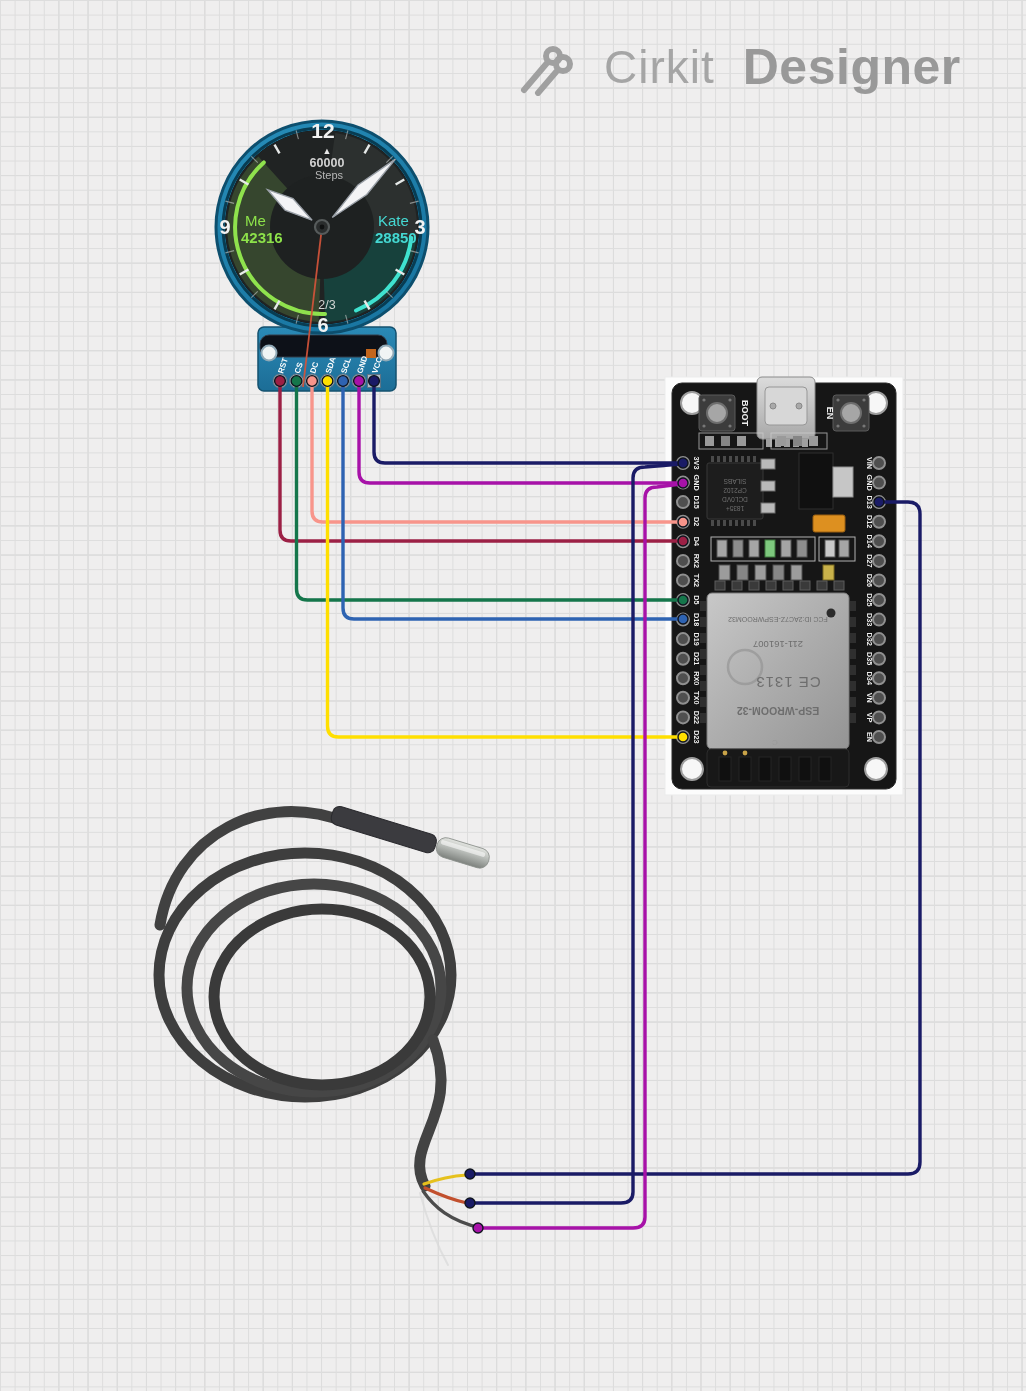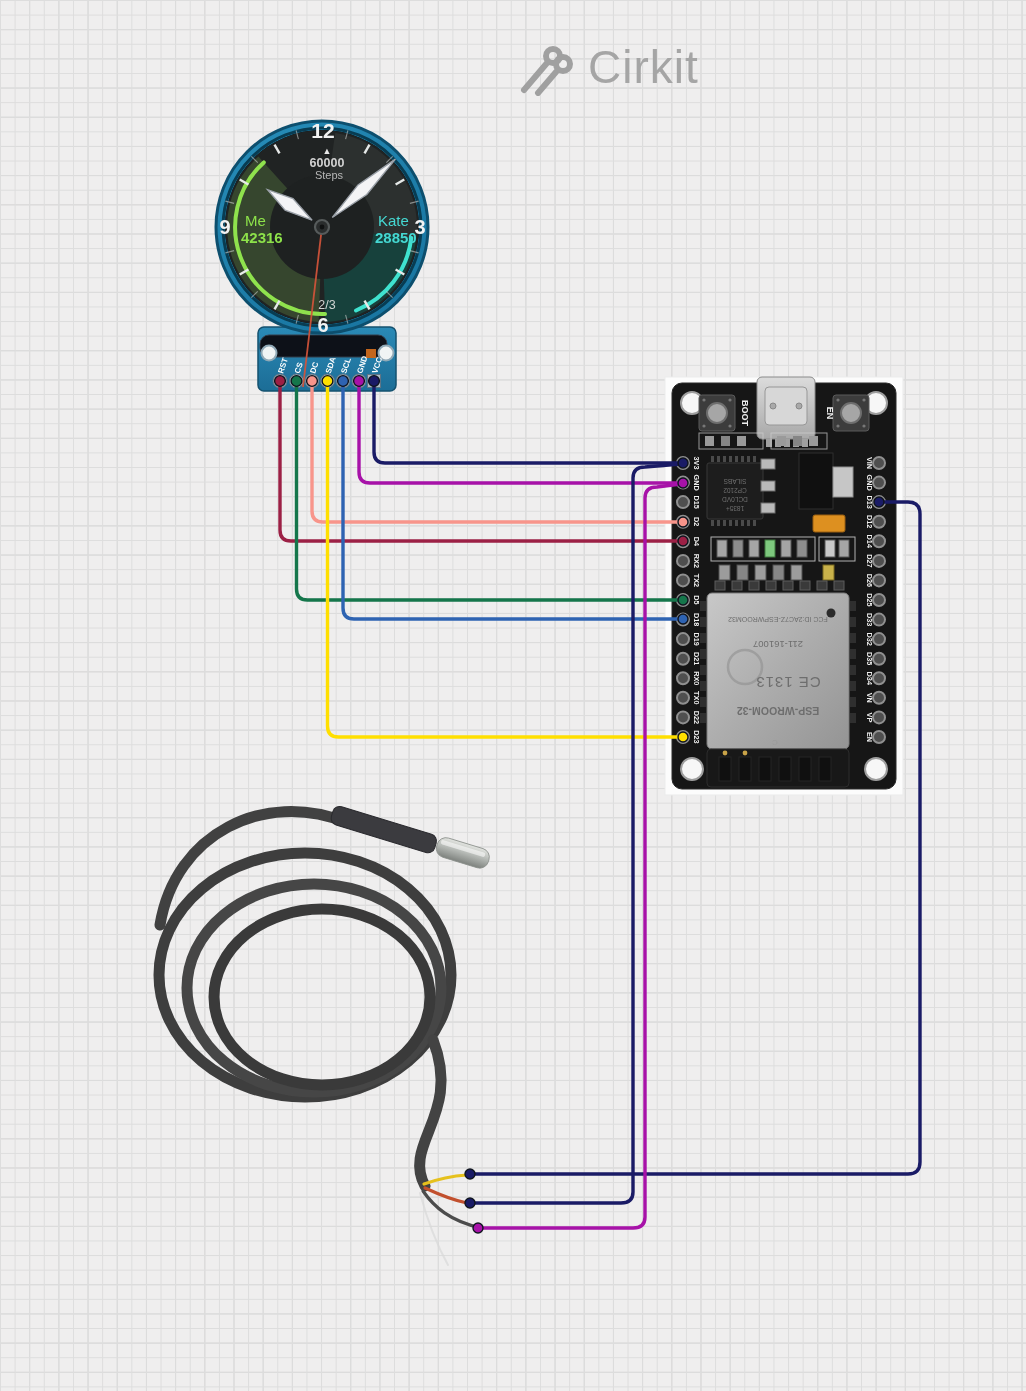--- a/index.html
+++ b/index.html
@@ -8,40 +8,41 @@
     background-color:#efeeee;
     background-image:
       linear-gradient(to right,#dddddd 1px,transparent 1px),
       linear-gradient(to bottom,#dddddd 1px,transparent 1px),
       linear-gradient(to right,#d3d3d3 1px,transparent 1px),
       linear-gradient(to bottom,#d3d3d3 1px,transparent 1px);
     background-size:14.6px 14.6px,14.6px 14.6px,29.2px 29.2px,29.2px 29.2px;
     font-family:"Liberation Sans",sans-serif;
   }
   .abs{position:absolute;}
-  #logo{left:518px;top:38px;display:flex;align-items:center;gap:12px;color:#9e9e9e;}
+  #logo{left:518px;top:38px;display:flex;align-items:center;gap:28px;color:#9e9e9e;}
   #logo .brand{font-size:46px;font-weight:500;letter-spacing:1px;color:#a5a5a5;}
   #logo .product{font-size:50px;font-weight:700;letter-spacing:0.5px;color:#999999;}
   svg text{font-family:"Liberation Sans",sans-serif;}
 </style>
 </head>
 <body>
 
 <div id="canvas">
 
   <div id="logo" class="abs">
     <svg width="58" height="58" viewBox="0 0 58 58">
       <g stroke="#a0a0a0" stroke-width="6" stroke-linecap="round" fill="none">
         <line x1="6" y1="52" x2="29" y2="25"></line>
         <circle cx="35" cy="18" r="7"></circle>
         <line x1="20" y1="55" x2="38" y2="34"></line>
         <circle cx="45" cy="26" r="7"></circle>
       </g>
     </svg>
     <span class="brand">Cirkit</span>
+    <span class="product">Designer</span>
   </div>
 
   <svg class="abs" style="left:208px;top:112px" width="240" height="290" viewBox="0 0 240 290">
     <defs>
       <linearGradient id="tabg" x1="0" y1="0" x2="0" y2="1">
         <stop offset="0" stop-color="#2a8ab6"></stop>
           <stop offset="1" stop-color="#1c6d96"></stop>
       </linearGradient>
       <radialGradient id="bezg" cx="0.4" cy="0.35" r="0.8">
         <stop offset="0" stop-color="#2e9ac6"></stop>

